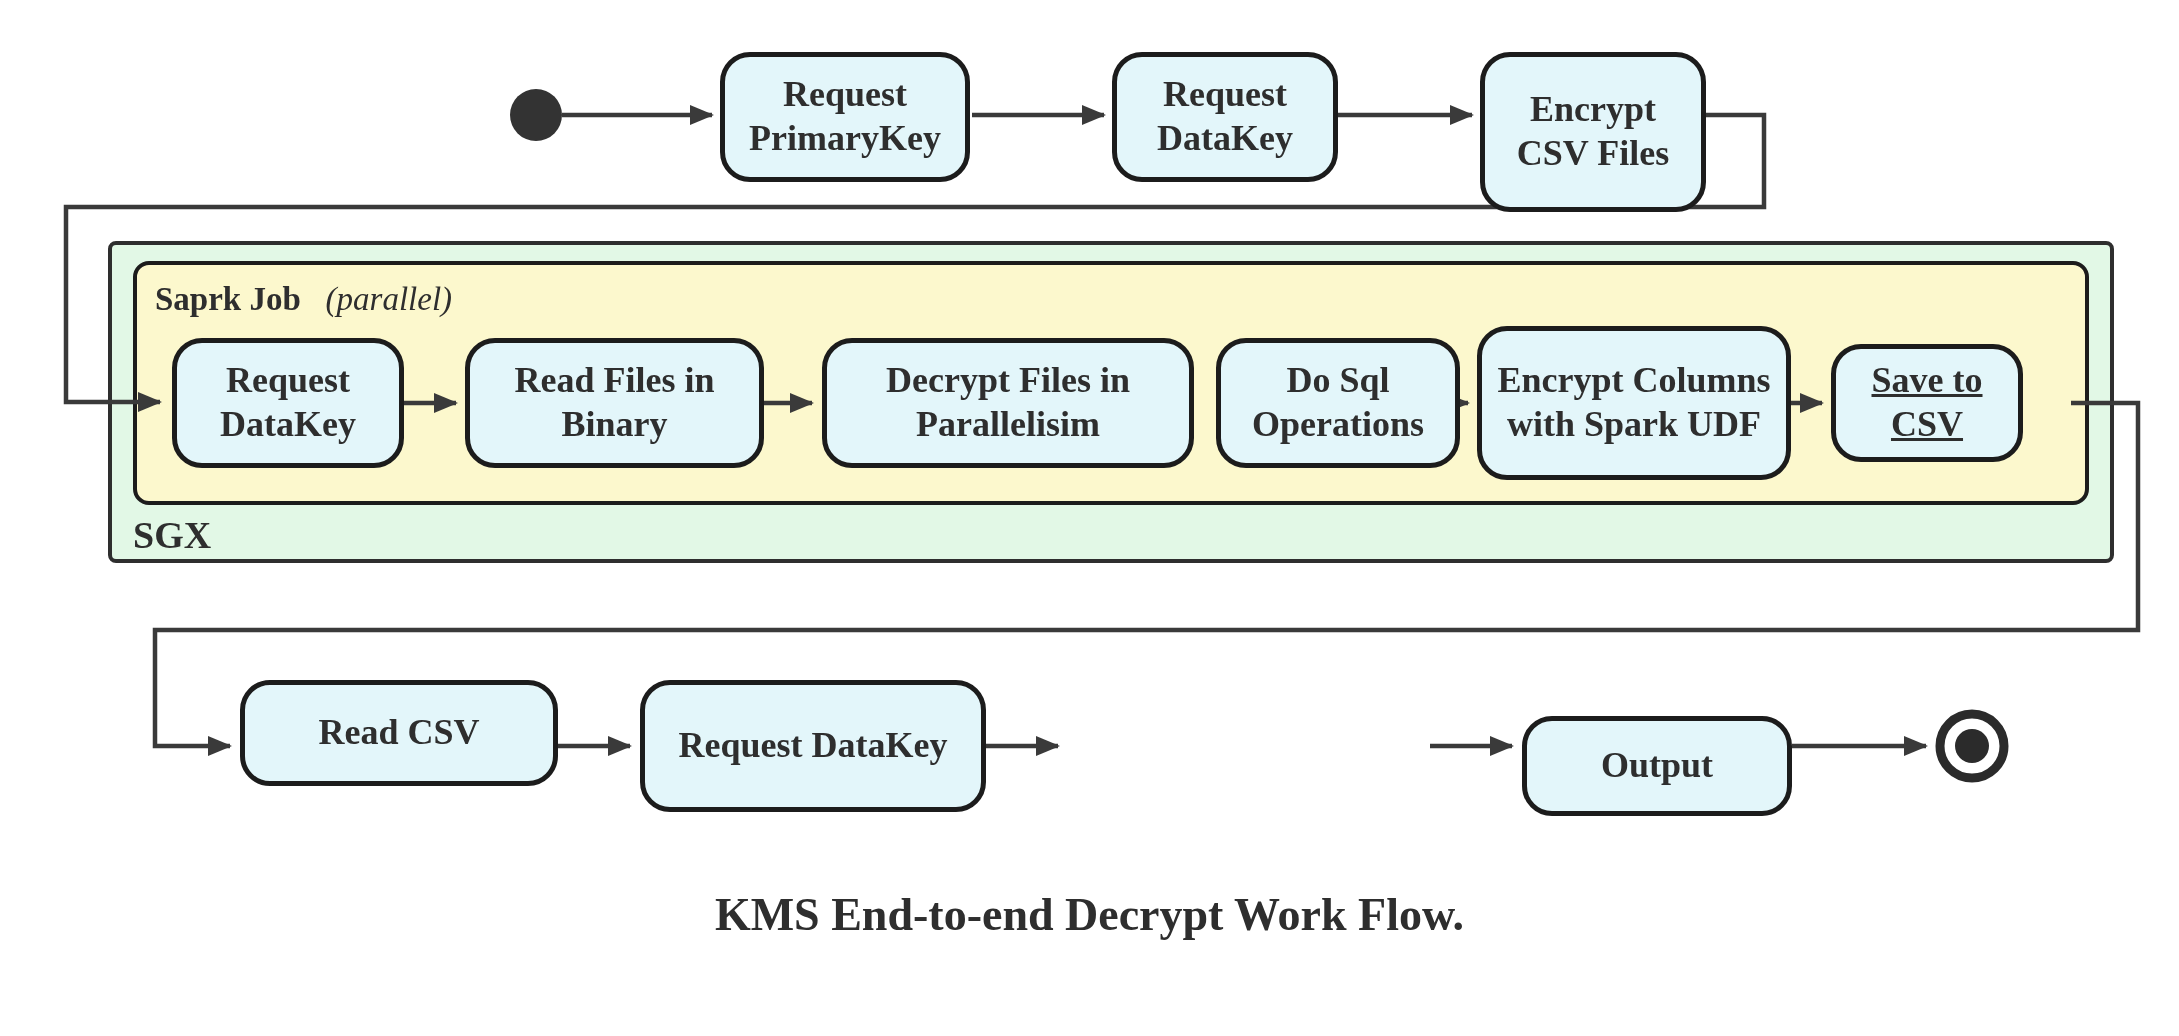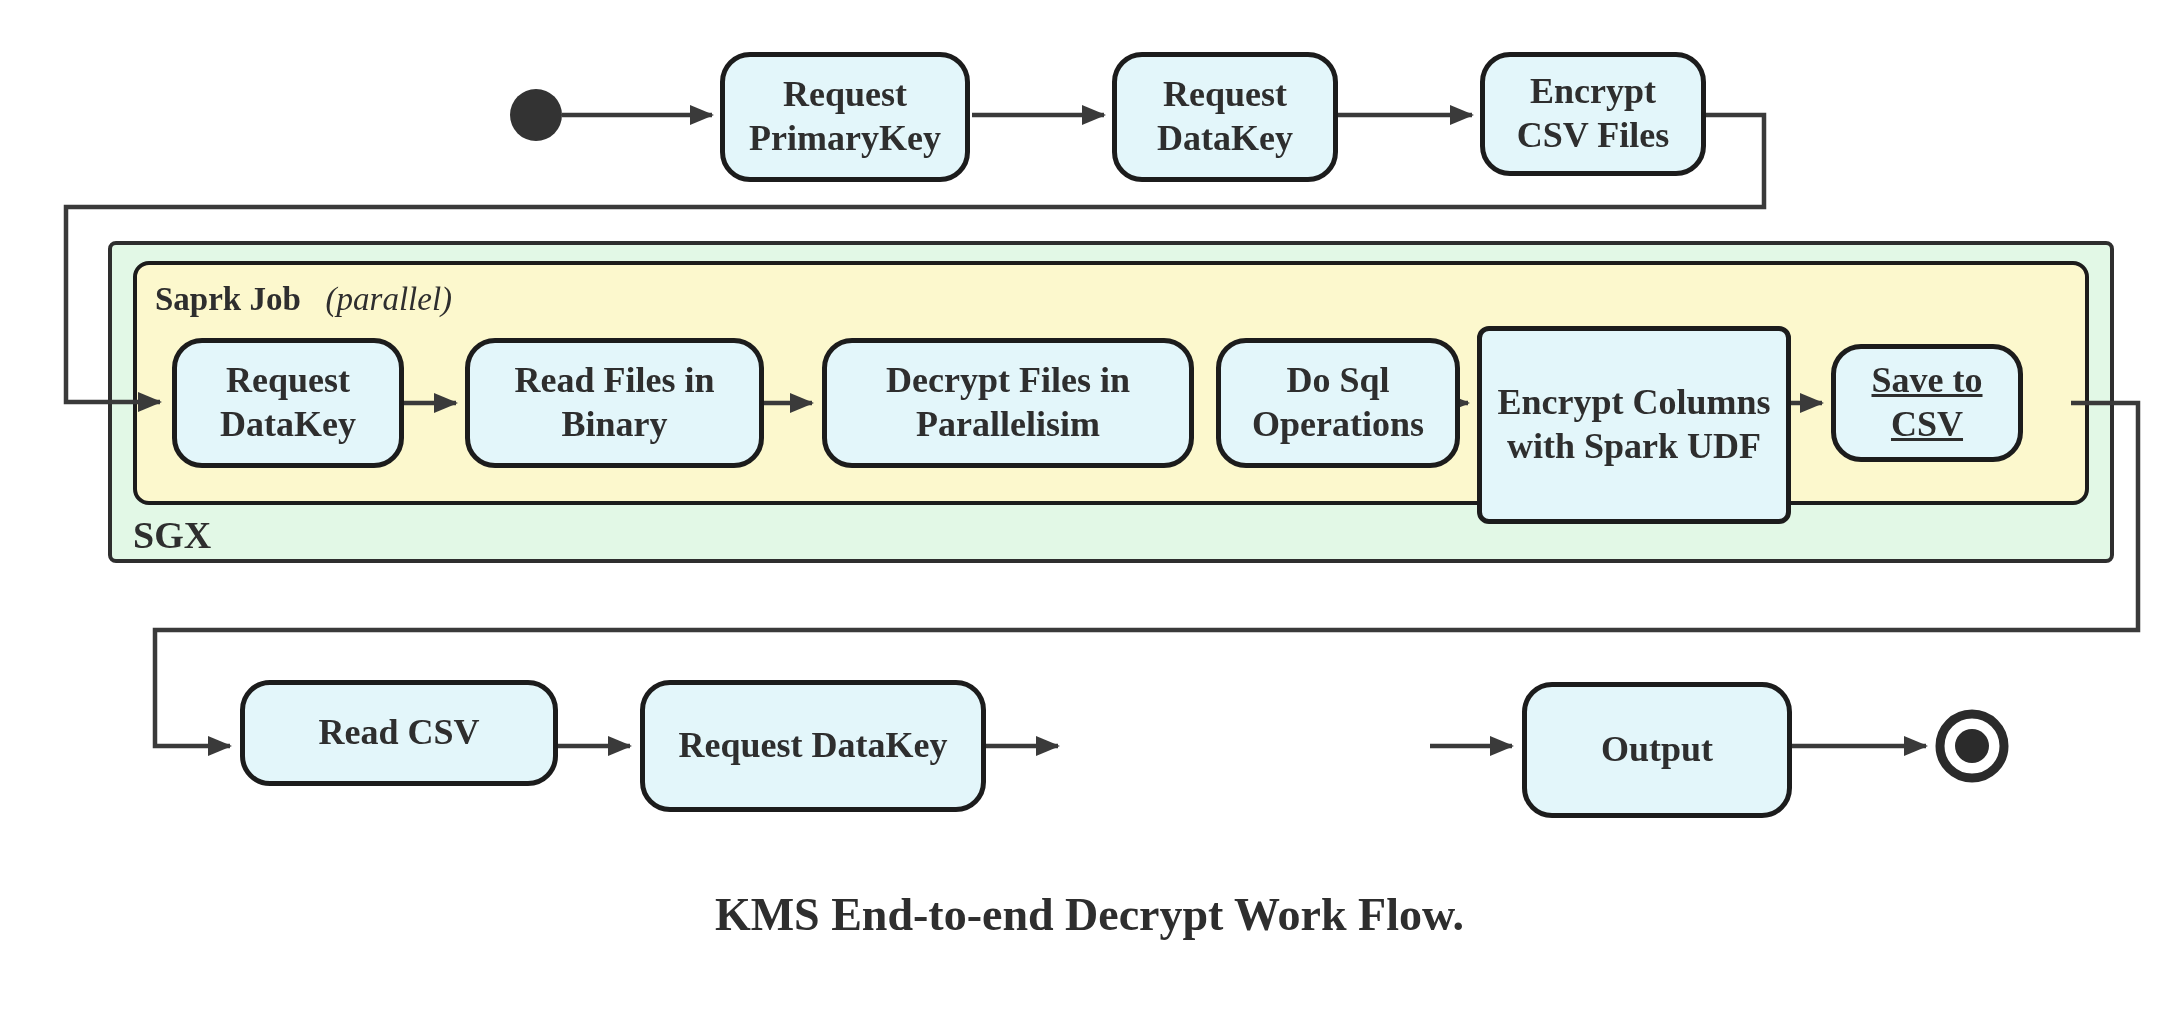--- a/index.html
+++ b/index.html
@@ -139,28 +139,28 @@
     <path class="edge" d="M986 746 H1058" marker-end="url(#arrow)"></path>
     <path class="edge" d="M1430 746 H1512" marker-end="url(#arrow)"></path>
     <path class="edge" d="M1792 746 H1926" marker-end="url(#arrow)"></path>
 
     <circle class="end-outer" cx="1972" cy="746" r="32"></circle>
     <circle class="end-inner" cx="1972" cy="746" r="17"></circle>
   </svg>
 
   <div class="node" style="left:720px; top:52px; width:250px; height:130px;">Request PrimaryKey</div>
   <div class="node" style="left:1112px; top:52px; width:226px; height:130px;">Request DataKey</div>
-  <div class="node" style="left:1480px; top:52px; width:226px; height:124px;">Encrypt CSV Files</div>
+  <div class="node" style="left:1480px; top:52px; width:226px; height:160px;">Encrypt CSV Files</div>
 
   <div class="node" style="left:172px; top:338px; width:232px; height:130px;">Request DataKey</div>
   <div class="node" style="left:465px; top:338px; width:299px; height:130px;">Read Files in Binary</div>
   <div class="node" style="left:822px; top:338px; width:372px; height:130px;">Decrypt Files in Parallelisim</div>
   <div class="node" style="left:1216px; top:338px; width:244px; height:130px;">Do Sql Operations</div>
-  <div class="node" style="left:1477px; top:326px; width:314px; height:198px;border-radius:12px;">Encrypt Columns with Spark UDF</div>
+  <div class="node" style="left:1477px; top:326px; width:314px; height:154px;">Encrypt Columns with Spark UDF</div>
   <div class="node" style="left:1831px; top:344px; width:192px; height:118px;text-decoration:underline;">Save to CSV</div>
 
   <div class="node" style="left:240px; top:680px; width:318px; height:106px;">Read CSV</div>
   <div class="node" style="left:640px; top:680px; width:346px; height:132px;">Request DataKey</div>
-  <div class="node" style="left:1522px; top:682px; width:270px; height:136px;">Output</div>
+  <div class="node" style="left:1522px; top:716px; width:270px; height:100px;">Output</div>
 
   <div class="caption">KMS End-to-end Decrypt Work Flow.</div>
 
 </div>
 
 </body></html>

